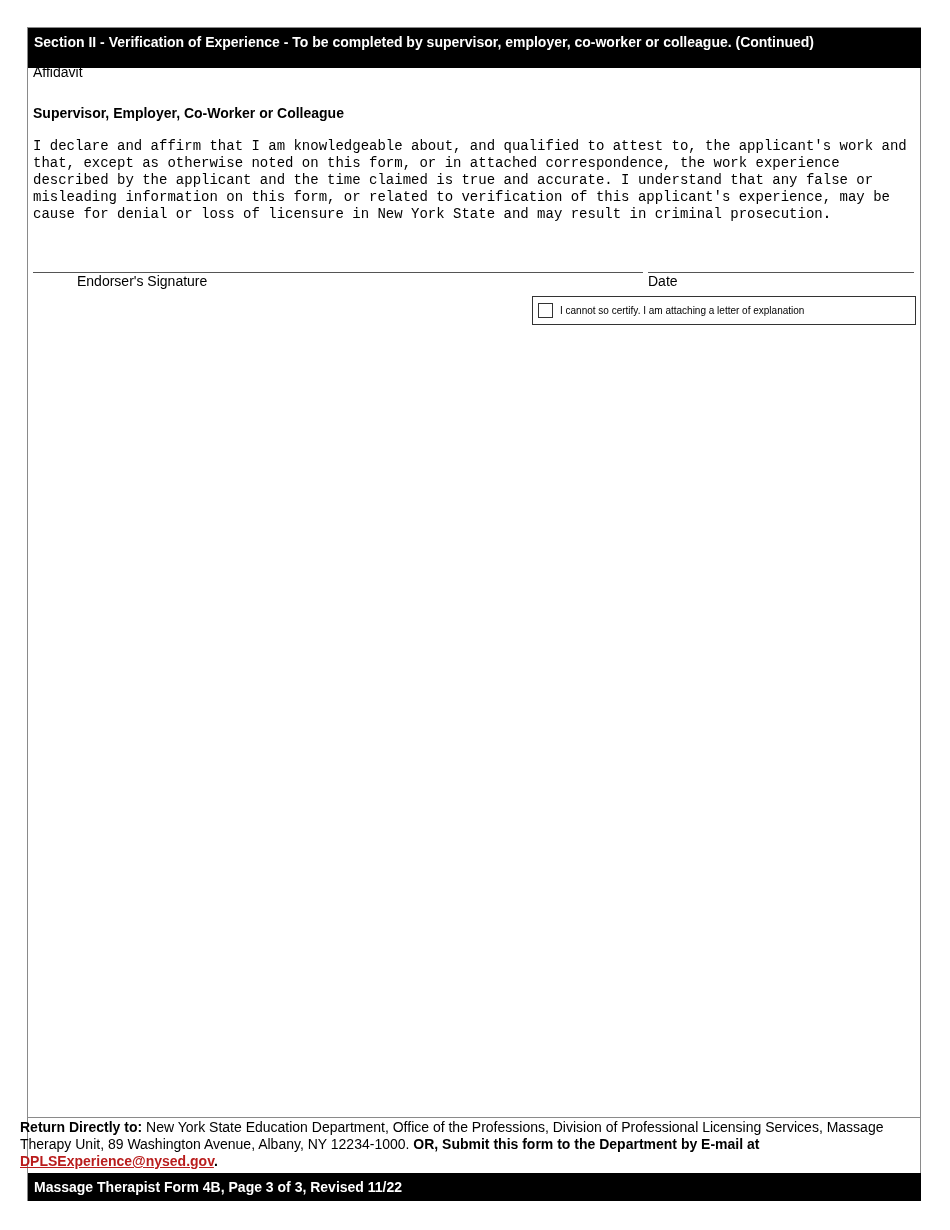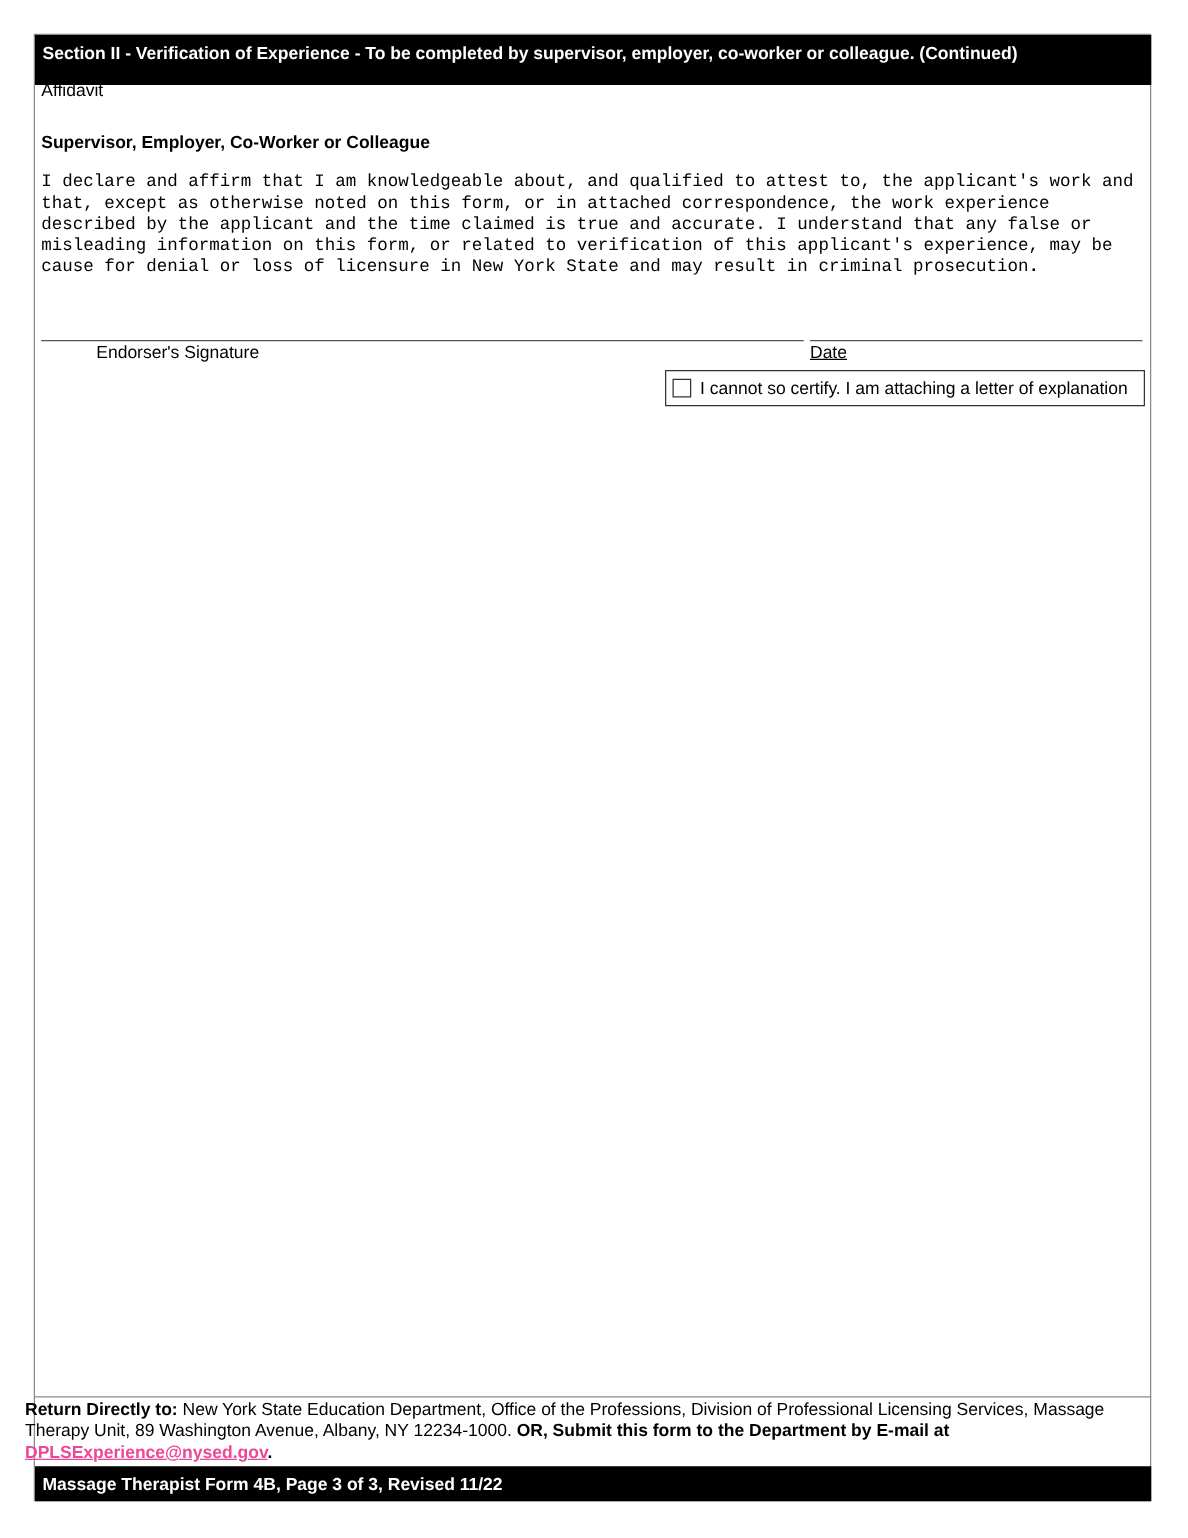--- a/index.html
+++ b/index.html
@@ -84,21 +84,20 @@
       top: 272px;
       width: 266px;
       border-top: 1px solid #555;
     }
     .date-label {
       position: absolute;
       left: 648px;
       top: 273px;
       font-size: 14px;
       line-height: 17px;
-      text-decoration: underline;
     }
     .cert-box {
       position: absolute;
       left: 532px;
       top: 296px;
       width: 384px;
       height: 29px;
       border: 1px solid #333;
       box-sizing: border-box;
       display: flex;
@@ -109,21 +108,21 @@
     .checkbox {
       width: 15px;
       height: 15px;
       border: 1px solid #333;
       box-sizing: border-box;
       margin-right: 7px;
       background: #fff;
       flex: 0 0 auto;
     }
     .cert-label {
-      font-size: 14px;
+      font-size: 10px;
       line-height: 17px;
       white-space: nowrap;
       text-align: right;
     }
     .return-divider {
       position: absolute;
       left: 28px;
       top: 1117px;
       width: 893px;
       border-top: 1px solid #8a8a8a;
@@ -131,21 +130,21 @@
     .return-block {
       position: absolute;
       left: 20px;
       top: 1119px;
       width: 880px;
       font-size: 14px;
       line-height: 17px;
     }
     .return-block b { font-weight: bold; }
     .return-block a {
-      color: #ec4899;
+      color: #b91c1c;
       font-weight: bold;
       text-decoration: underline;
     }
     .footer-bar {
       position: absolute;
       left: 28px;
       top: 1173px;
       width: 893px;
       height: 28px;
       background: #000;

